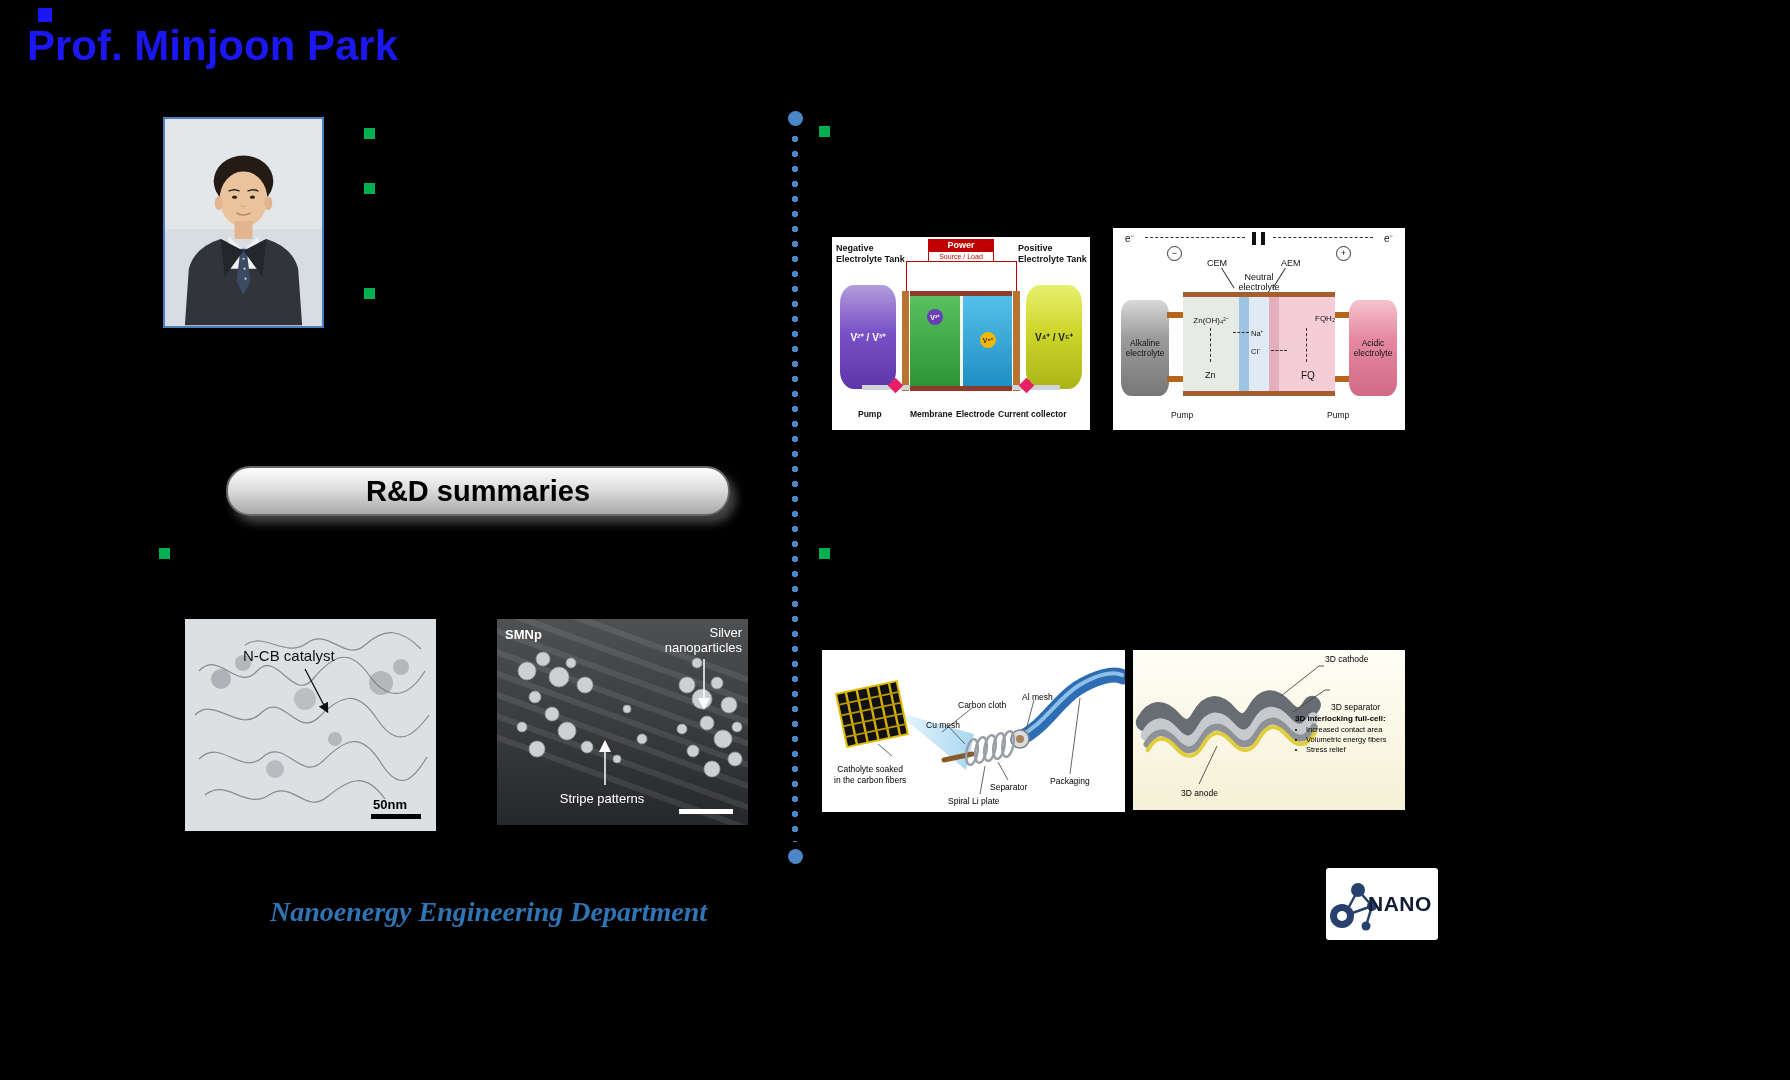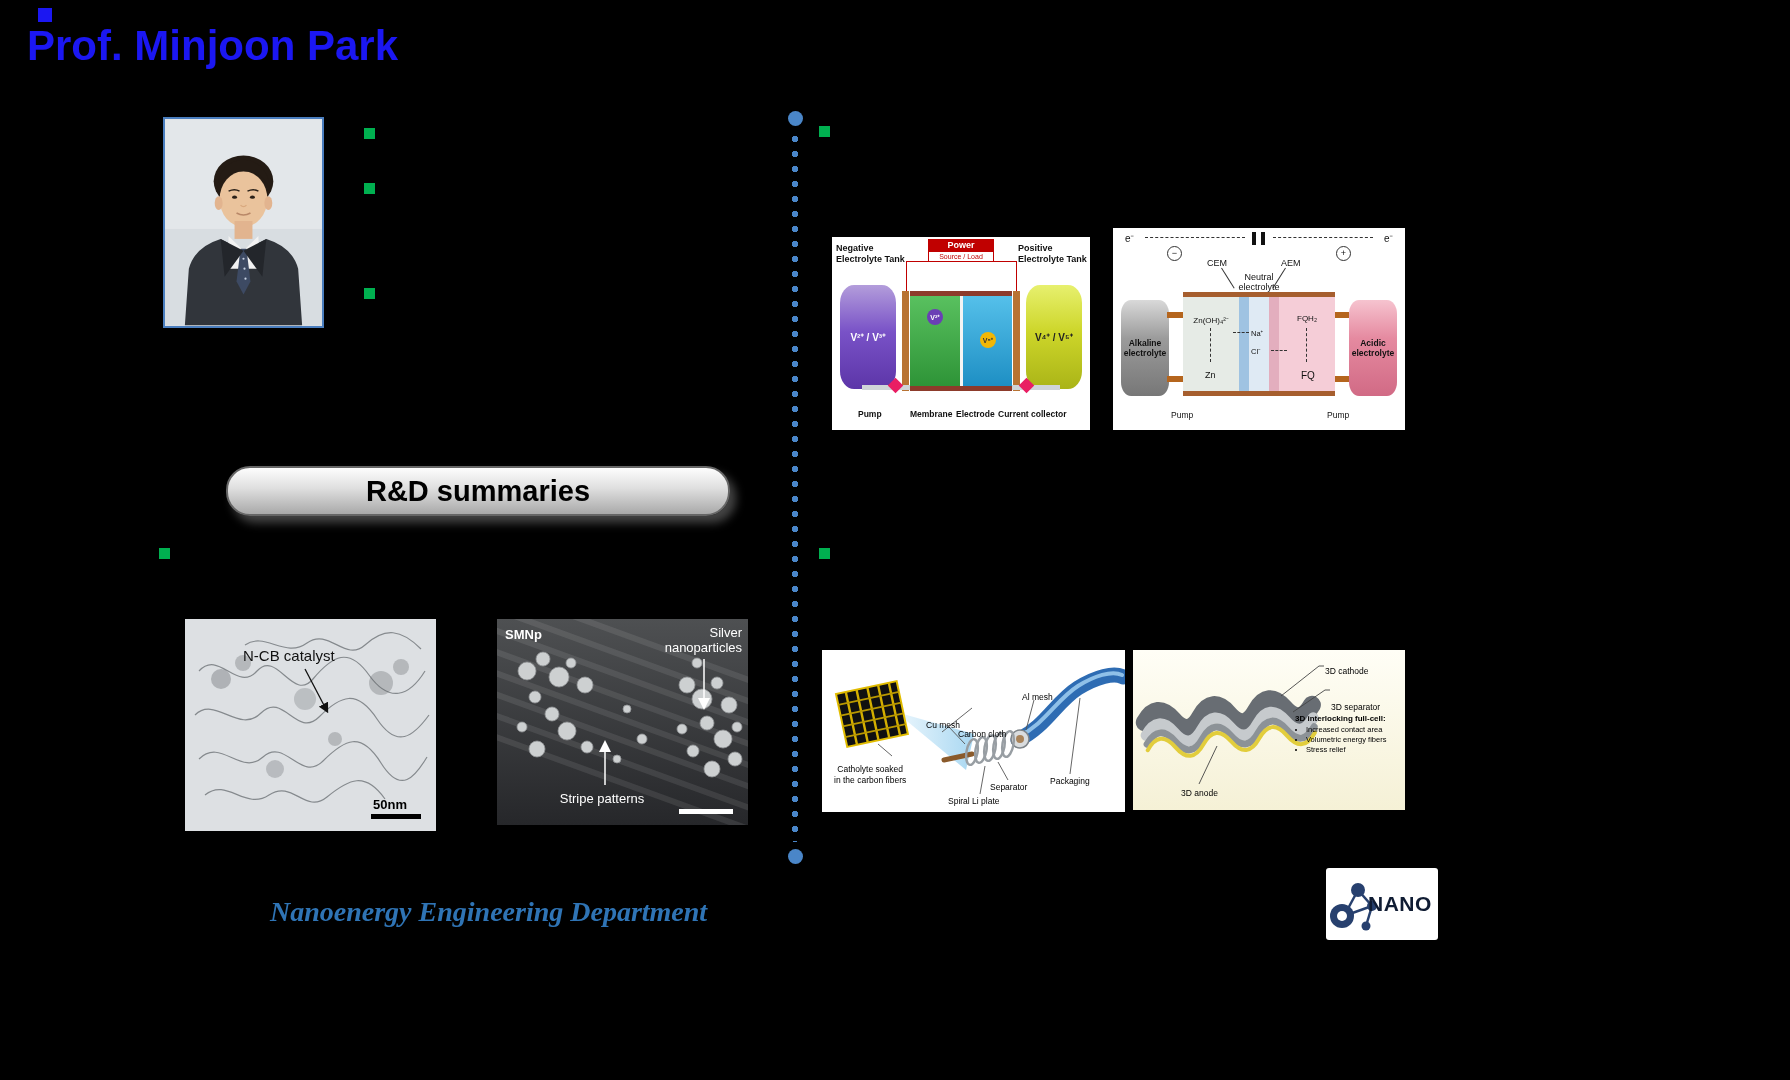--- a/index.html
+++ b/index.html
@@ -97,49 +97,49 @@
   .dm-neutral{position:absolute;left:50%;top:44px;transform:translateX(-50%);width:64px;text-align:center;
               font-size:9px;line-height:1.15;color:#111;}
   .dm-cell{position:absolute;left:70px;top:64px;width:152px;height:104px;box-sizing:border-box;
            border-top:5px solid #a65e2e;border-bottom:5px solid #a65e2e;display:flex;}
   .dm-c-alk{width:56px;background:#e6ebe6;} .dm-c-cem{width:10px;background:#9fc3e2;}
   .dm-c-neu{width:20px;background:#dfeaf4;} .dm-c-aem{width:10px;background:#e3aebe;}
   .dm-c-acid{width:56px;background:#f5cdd7;}
   .dm-txt{position:absolute;font-size:8px;color:#111;}
   .dm-zincate{left:70px;top:86px;width:56px;text-align:center;}
   .dm-zn{left:92px;top:142px;font-size:9px;}
-  .dm-fqh2{left:166px;top:86px;width:56px;text-align:center;}
+  .dm-fqh2{left:166px;top:86px;width:56px;text-align:right;}
   .dm-fq{left:188px;top:142px;font-size:10px;}
   .dm-na{left:138px;top:100px;font-size:7.5px;}
   .dm-cl{left:138px;top:118px;font-size:7.5px;}
   .dm-vdash{position:absolute;height:34px;border-left:1px dashed #333;top:100px;}
   .dm-zdash{left:97px;} .dm-fdash{left:193px;}
   .dm-hdash{position:absolute;width:16px;border-top:1px dashed #333;}
   .dm-nadash{left:120px;top:104px;} .dm-cldash{left:158px;top:122px;}
   .dm-tank{position:absolute;top:72px;width:48px;height:96px;border-radius:10px/14px;
            display:flex;align-items:center;justify-content:center;text-align:center;
-           font-size:8.5px;font-weight:700;line-height:1.2;color:#111;padding:2px;box-sizing:border-box;}
+           font-size:8.5px;font-weight:400;line-height:1.2;color:#111;padding:2px;box-sizing:border-box;}
   .dm-tank-l{left:8px;background:linear-gradient(180deg,#d9d9d9,#9b9b9b 40%,#777);}
   .dm-tank-r{left:236px;background:linear-gradient(180deg,#f6c3cf,#e58aa0 40%,#d16a85);}
   .dm-pipe{position:absolute;height:6px;background:#b5651d;}
   .dm-pipe-tl{left:54px;top:84px;width:16px;} .dm-pipe-bl{left:54px;top:148px;width:16px;}
   .dm-pipe-tr{left:222px;top:84px;width:14px;} .dm-pipe-br{left:222px;top:148px;width:14px;}
   .dm-pump{position:absolute;top:182px;font-size:8.5px;color:#111;}
   .dm-pump-l{left:58px;} .dm-pump-r{left:214px;}
 
   
   .cb-lbl{position:absolute;font-size:8.5px;color:#000;line-height:1.25;}
-  .cb-carbon{left:136px;top:50px;margin-top:29px;} .cb-al{left:200px;top:42px;} .cb-cu{left:104px;top:70px;}
+  .cb-carbon{left:136px;top:50px;} .cb-al{left:200px;top:42px;} .cb-cu{left:104px;top:70px;}
   .cb-cath{left:12px;top:114px;text-align:center;}
   .cb-sep{left:168px;top:132px;} .cb-li{left:126px;top:146px;} .cb-pack{left:228px;top:126px;}
   .cb-art{position:absolute;left:0;top:0;}
 
   
   .t3-lbl{position:absolute;font-size:8.5px;color:#000;}
-  .t3-cathode{left:192px;top:16px;} .t3-sep{left:198px;top:52px;} .t3-anode{left:48px;top:138px;}
+  .t3-cathode{left:192px;top:4px;} .t3-sep{left:198px;top:52px;} .t3-anode{left:48px;top:138px;}
   .t3-block{position:absolute;left:162px;top:64px;width:106px;color:#000;}
   .t3-block .t3-title{font-size:8px;font-weight:bold;}
   .t3-block ul{margin:2px 0 0 11px;padding:0;font-size:7.5px;line-height:1.35;}
 
   
   .footer-text{position:absolute;left:270px;top:896px;font-family:"Liberation Serif",serif;
                font-style:italic;font-weight:bold;font-size:28px;color:#2f74b5;}
   .nano-logo{position:absolute;left:1326px;top:868px;width:112px;height:72px;background:#fff;
              border-radius:3px;text-align:right;}
   .nano-text{position:absolute;left:42px;top:24px;font-size:21px;font-weight:bold;color:#101c33;

